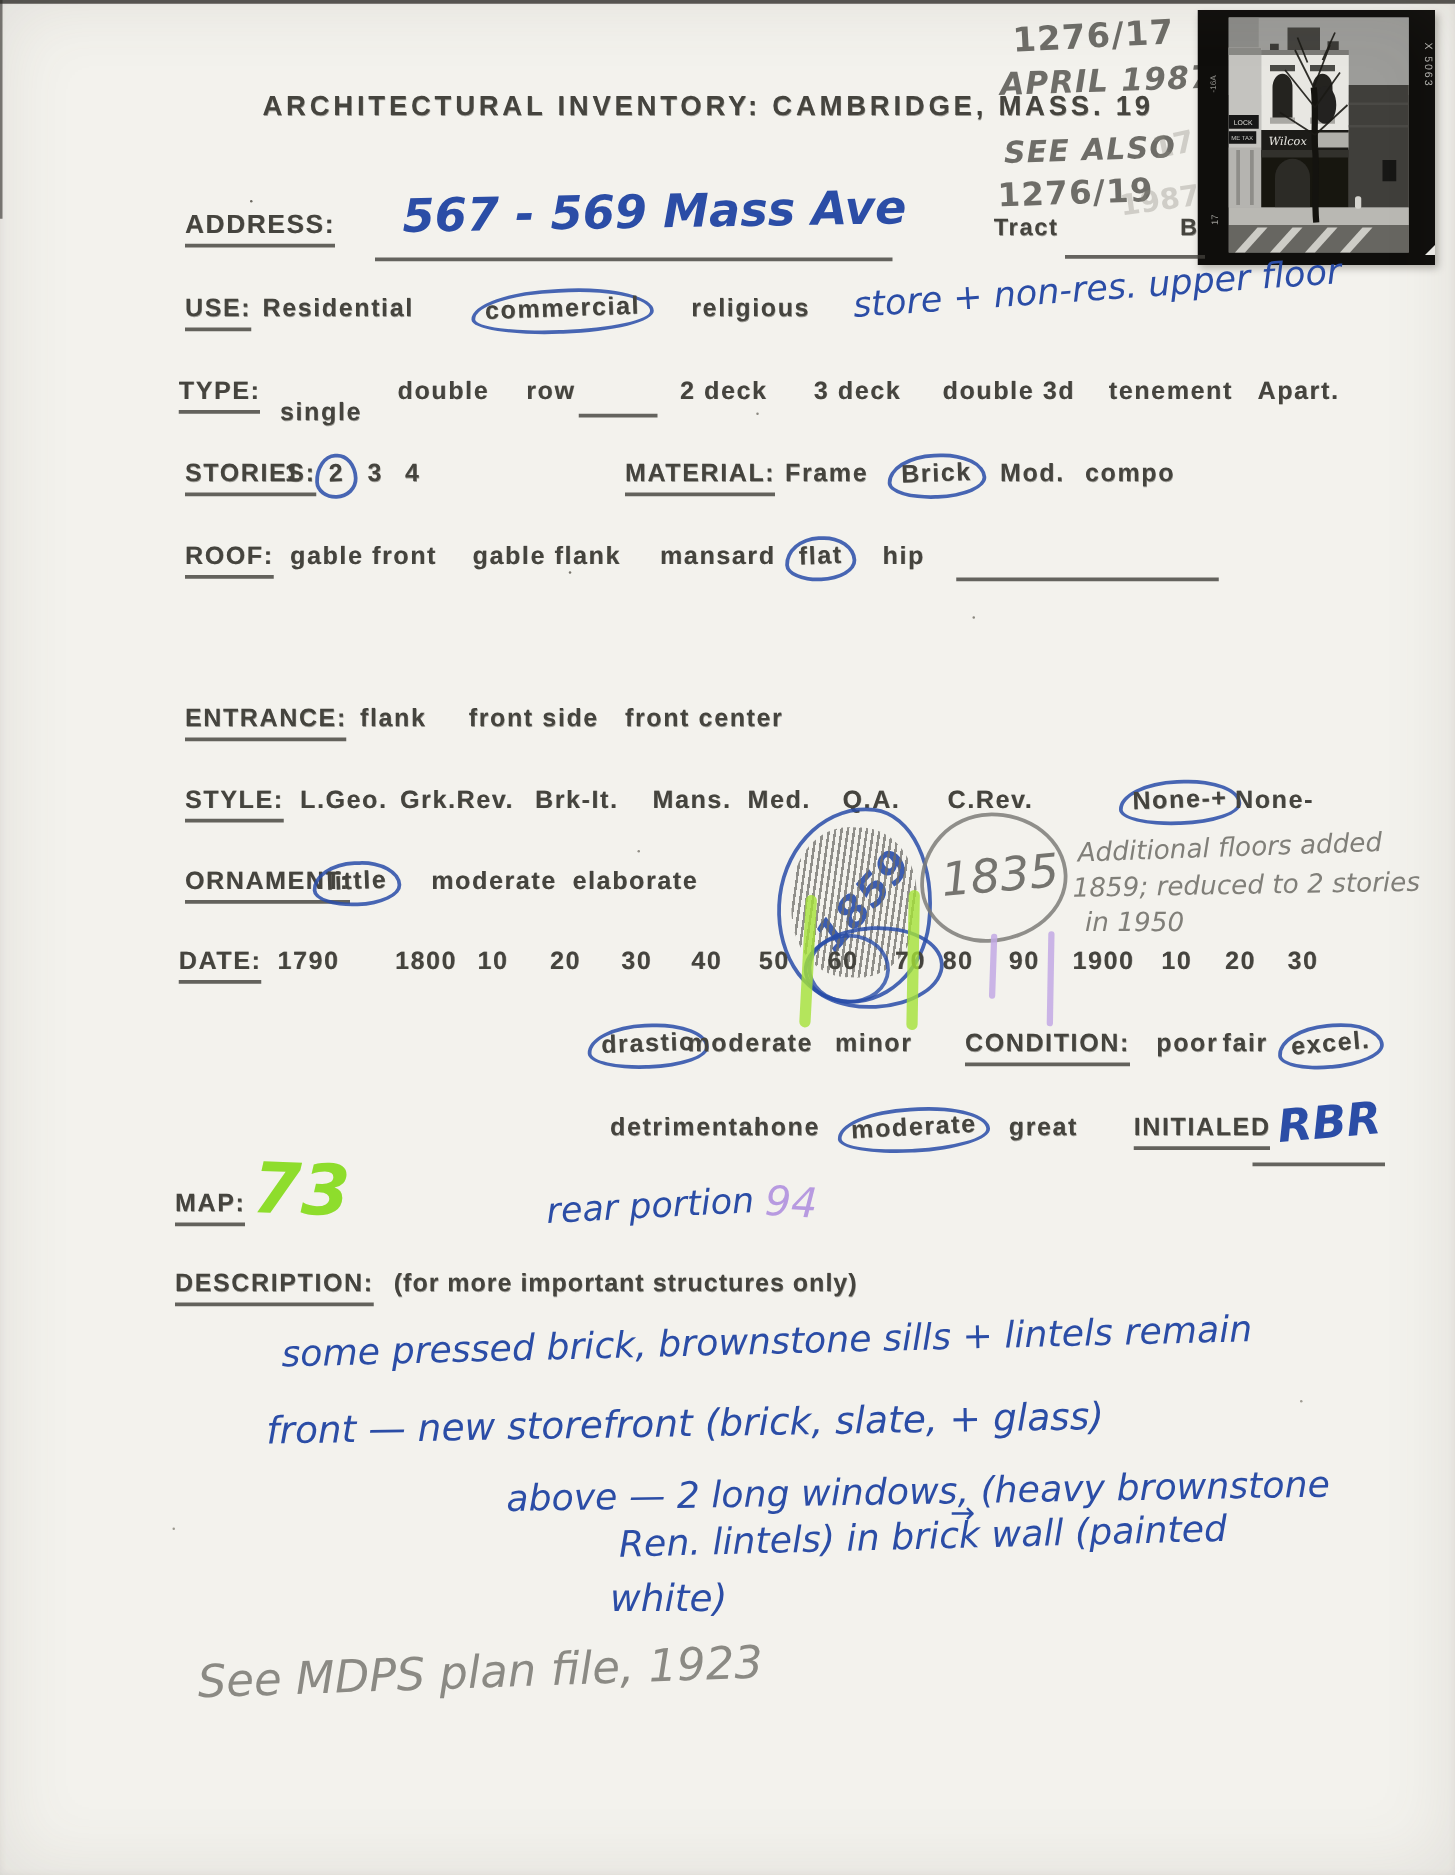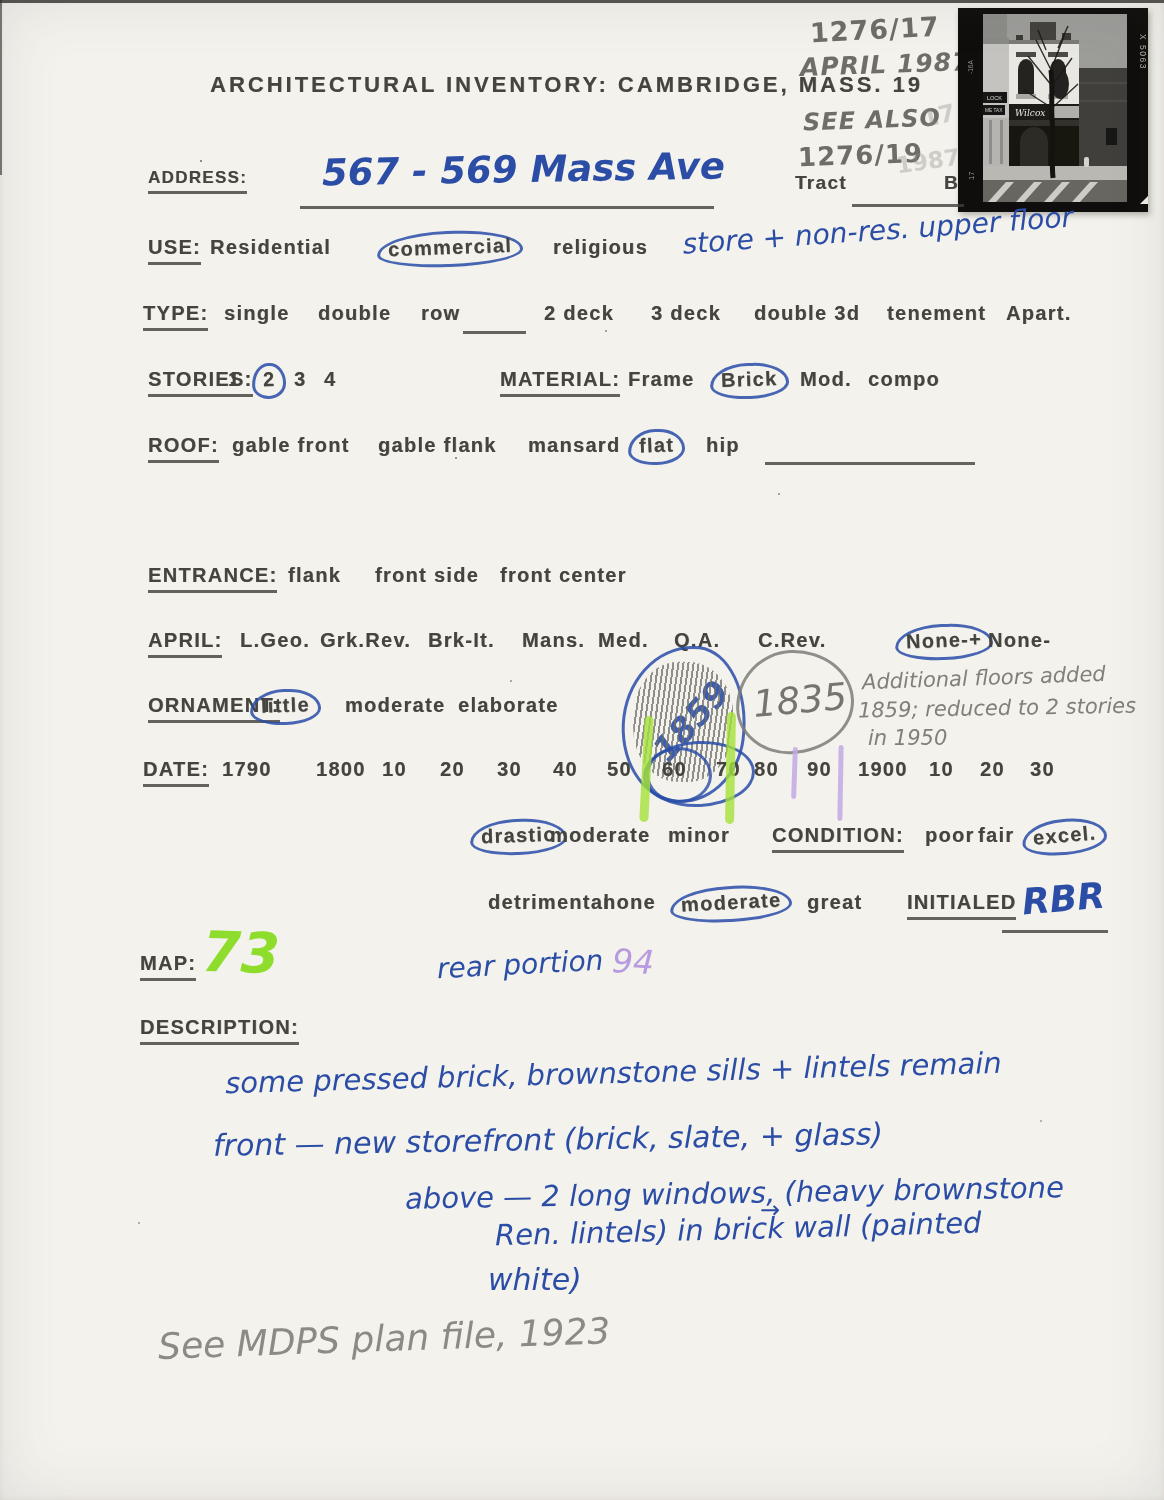--- a/index.html
+++ b/index.html
@@ -135,39 +135,39 @@
     <path d="M95,170 C93,150 96,130 94,110 C93,95 95,80 93,62" stroke="#14130f" stroke-width="5" fill="none"></path>
     <path d="M93,62 L78,32 M93,62 L106,28 M94,78 L114,50 M94,78 L70,48 M94,100 L120,76 M94,100 L66,82 M88,42 L80,22 M100,40 L110,18" stroke="#1b1a15" stroke-width="1.4" fill="none" opacity=".9"></path>
 
     <text transform="translate(182,26) rotate(90)" font-size="8.5" fill="#b3b2ae" letter-spacing="1.5" font-family="Liberation Sans,sans-serif">X 5063</text>
     <text transform="translate(15,66) rotate(-90)" font-size="6.5" fill="#8e8d89" font-family="Liberation Sans,sans-serif">-16A</text>
     <text transform="translate(16,172) rotate(-90)" font-size="7.5" fill="#9a9995" font-family="Liberation Sans,sans-serif">17</text>
     <path d="M182,196 L190,188 L190,196 Z" fill="#efeeea"></path>
   </svg>
 
   <div class="row" style="top:168px;">
-    <span class="typed lbl" style="left:148px;font-size:17px;">ADDRESS:</span>
+    <span class="typed lbl" style="left:148px;font-size:21px;">ADDRESS:</span>
     <span class="typed" style="left:795px;top:4px;font-size:19px;">Tract</span>
     <span class="typed" style="left:944px;top:4px;font-size:19px;">B</span>
   </div>
   <div class="hw" style="left:322px;top:148px;font-size:37px;font-weight:700;transform:rotate(-1deg);">567 - 569 Mass Ave</div>
   <div class="ink-line" style="left:300px;top:206px;width:414px;"></div>
   <div class="ink-line" style="left:852px;top:204px;width:112px;"></div>
 
   <div class="row" style="top:236px;padding-left:16px;">
     <span class="typed lbl" style="left:148px;">USE:</span>
     <span class="typed" style="left:210px;">Residential</span>
     <span class="typed circ-b" style="left:385px;">commercial</span>
     <span class="typed" style="left:553px;">religious</span>
   </div>
   <div class="hw" style="left:682px;top:214px;font-size:28px;transform:rotate(-4deg);">store + non-res. upper floor</div>
 
   <div class="row" style="top:302px;">
     <span class="typed lbl" style="left:143px;">TYPE:</span>
-    <span class="typed" style="left:224px;">single</span>
+    <span class="typed" style="left:224px;margin-top:17px;">single</span>
     <span class="typed" style="left:318px;">double</span>
     <span class="typed" style="left:421px;">row</span>
     <span class="typed" style="left:544px;">2 deck</span>
     <span class="typed" style="left:651px;">3 deck</span>
     <span class="typed" style="left:754px;">double 3d</span>
     <span class="typed" style="left:887px;">tenement</span>
     <span class="typed" style="left:1006px;">Apart.</span>
   </div>
   <div class="ink-line" style="left:463px;top:331px;width:63px;"></div>
 
@@ -196,21 +196,21 @@
 
 
   <div class="row" style="top:564px;">
     <span class="typed lbl" style="left:148px;">ENTRANCE:</span>
     <span class="typed" style="left:288px;">flank</span>
     <span class="typed" style="left:375px;">front side</span>
     <span class="typed" style="left:500px;">front center</span>
   </div>
 
   <div class="row" style="top:629px;">
-    <span class="typed lbl" style="left:148px;">APRIL:</span>
+    <span class="typed lbl" style="left:148px;">STYLE:</span>
     <span class="typed" style="left:240px;">L.Geo.</span>
     <span class="typed" style="left:320px;">Grk.Rev.</span>
     <span class="typed" style="left:428px;">Brk-It.</span>
     <span class="typed" style="left:522px;">Mans.</span>
     <span class="typed" style="left:598px;">Med.</span>
     <span class="typed" style="left:674px;">Q.A.</span>
     <span class="typed" style="left:758px;">C.Rev.</span>
     <span class="typed circ-b" style="left:903px;">None-+</span>
     <span class="typed" style="left:988px;">None-</span>
   </div>
@@ -282,20 +282,21 @@
     <span class="typed lbl" style="left:140px;">MAP:</span>
   </div>
   <div style="position:absolute;left:202px;top:920px;font-size:56px;font-weight:700;font-style:italic;
        color:#8edd2c;font-family:'DejaVu Sans',sans-serif;transform:rotate(2deg);">73</div>
   <div class="hw" style="left:437px;top:948px;font-size:28px;transform:rotate(-3deg);">rear portion</div>
   <div style="position:absolute;left:612px;top:942px;font-size:33px;font-style:italic;color:#b79ae0;
        font-family:'DejaVu Sans',sans-serif;transform:rotate(3deg);">94</div>
 
   <div class="row" style="top:1016px;">
     <span class="typed lbl" style="left:140px;">DESCRIPTION:</span>
+    <span class="typed" style="left:315px;letter-spacing:.8px;">(for more important structures only)</span>
   </div>
   <div class="hw" style="left:225px;top:1056px;font-size:29px;transform:rotate(-1.5deg);">some pressed brick, brownstone sills + lintels remain</div>
   <div class="hw" style="left:213px;top:1122px;font-size:30px;transform:rotate(-1deg);">front — new storefront (brick, slate, + glass)</div>
   <div class="hw" style="left:405px;top:1176px;font-size:29px;transform:rotate(-1deg);">above — 2 long windows, (heavy brownstone</div>
   <div class="hw" style="left:495px;top:1212px;font-size:29px;transform:rotate(-1.5deg);">Ren. lintels) in brick wall (painted</div>
   <div class="hw" style="left:760px;top:1196px;font-size:24px;">→</div>
   <div class="hw" style="left:488px;top:1262px;font-size:30px;">white)</div>
 
   <div class="pencil-hand" style="left:158px;top:1318px;font-size:36px;color:#8b8a84;transform:rotate(-2deg);">See MDPS plan file, 1923</div>
 </div>

